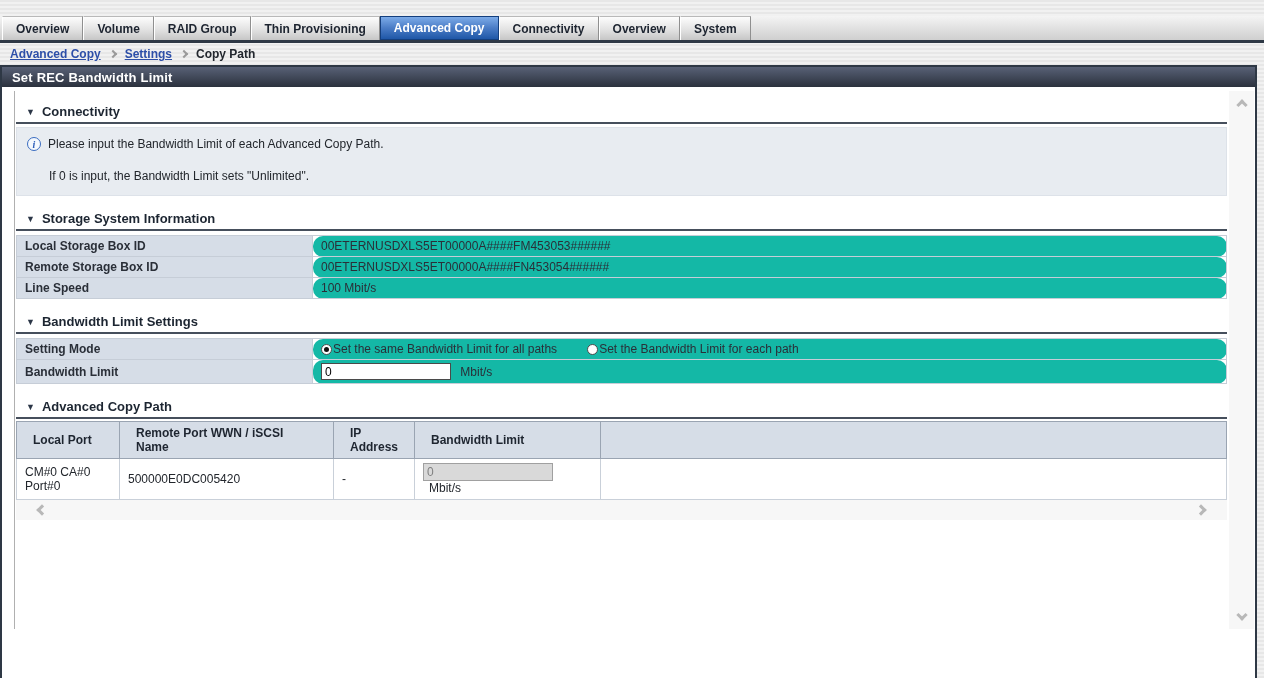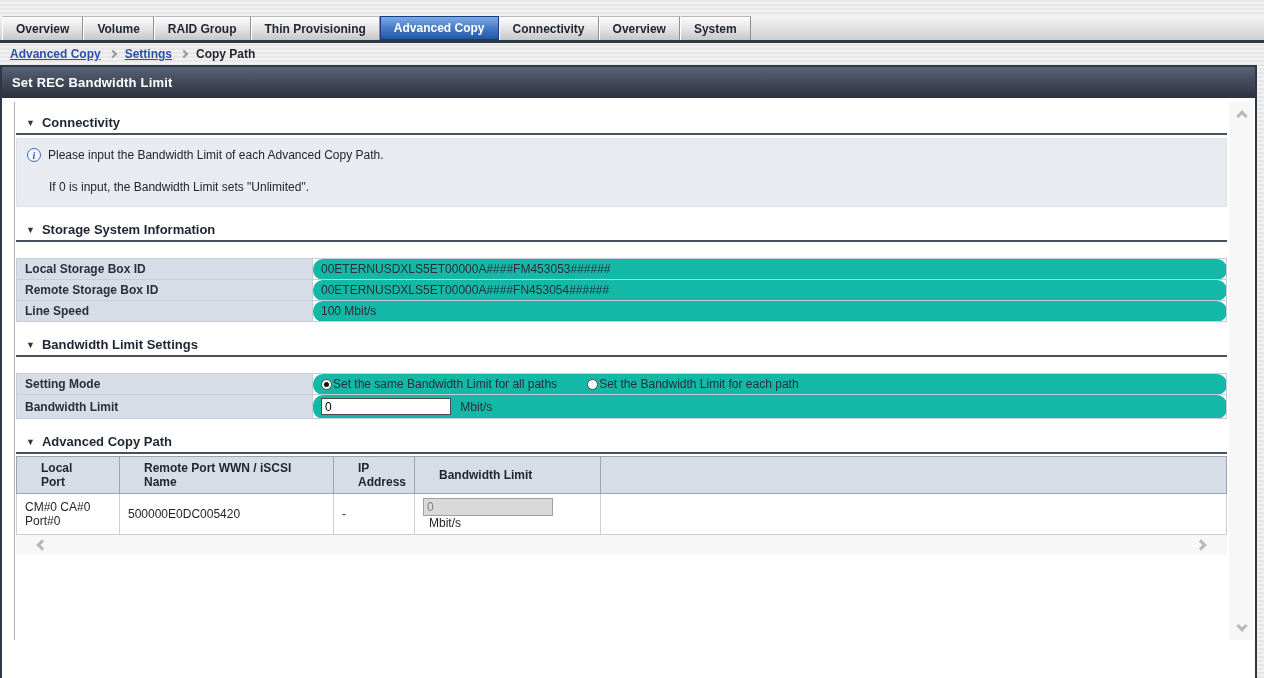--- a/index.html
+++ b/index.html
@@ -49,21 +49,21 @@
     transform:rotate(-45deg); margin:0 1px;
   }
 
   
   .frame {
     width:1257px; height:618px;
     border:2px solid #2e3845;
     background:#ffffff;
   }
   .titlebar {
-    height:31px;
+    height:20px;
     background: linear-gradient(#586176,#2b313d);
     color:#ffffff; font-weight:bold; font-size:13px;
     display:flex; align-items:center; padding-left:10px;
     letter-spacing:0.2px;
     text-align:right;
   }
   .content { position:relative; height:594px; background:#ffffff; }
 
   .scrollpane {
     position:absolute; left:12px; top:4px;
@@ -98,21 +98,21 @@
     width:14px; height:14px; border-radius:50%;
     border:1px solid #3a6cc0; background:#f4f8fd;
     color:#2a5cb8; font-size:10px; font-weight:bold; font-family:"Liberation Serif",serif; font-style:italic;
     display:flex; align-items:center; justify-content:center;
     flex:0 0 auto;
   }
   .info-line2 { margin-top:18px; padding-left:22px; }
 
   
   .ptable {
-    width:1211px; border-collapse:collapse; margin-top:16px;
+    width:1211px; border-collapse:collapse; margin-top:4px;
     font-size:12px; color:#2a2f38;
     border:1px solid #99a3b1;
   }
   .ptable td { border:1px solid #c6cdd7; padding:3px 8px; height:20px; }
   .ptable td.lbl {
     width:296px; background:#d6dde7; font-weight:bold;
   }
   .ptable td.val { background:#14b8a6;border-radius:10px; }
 
   
@@ -138,21 +138,21 @@
 
   
   .cptable {
     width:1211px; border-collapse:collapse; margin-top:2px;
     font-size:12px; color:#22262c;
     border:1px solid #8c96a4;
     table-layout:fixed;
   }
   .cptable th {
     background:#d6dde7; font-weight:bold; text-align:left; color:#1e2530;
-    padding:4px 24px; height:22px;
+    padding:4px 16px; height:22px;
     border:1px solid #9aa4b2;
   }
   .cptable td {
     background:#ffffff; padding:4px 8px; height:27px;
     border:1px solid #c9d0d9;
   }
   .input-disabled {
     width:130px; height:18px;
     border:1px solid #a0a0a0; background:#d9d9d9; color:#808080;
     font-family:"Liberation Sans",sans-serif; font-size:12px;

